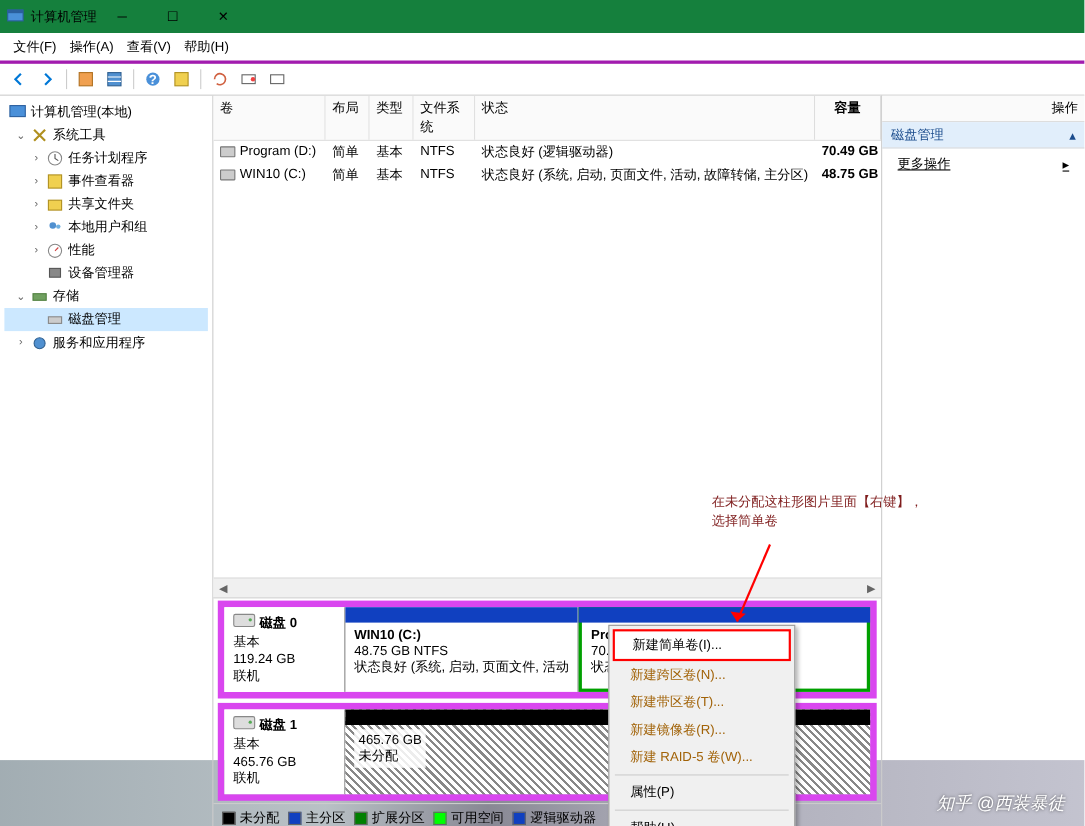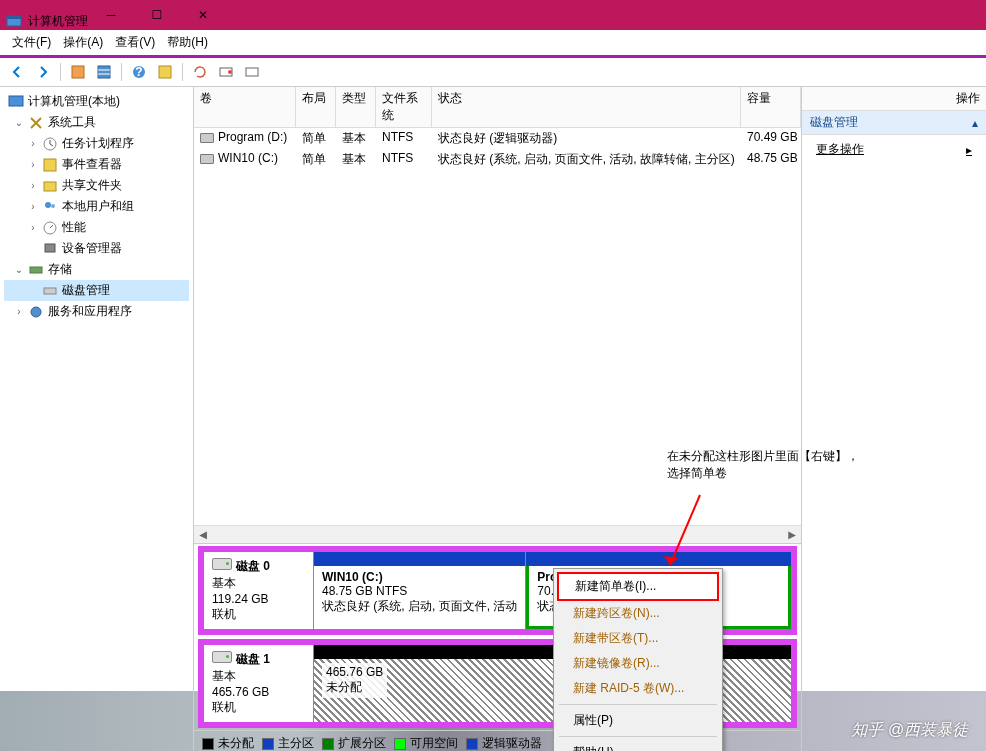--- a/index.html
+++ b/index.html
@@ -1,17 +1,17 @@
 <!DOCTYPE html>
 <html><head>
   <meta charset="utf-8">
   <style>
     * { box-sizing: border-box; margin: 0; padding: 0; font-family: "Microsoft YaHei", "Segoe UI", sans-serif; font-size: 12px; }
     body { width: 986px; height: 751px; background: #fff; position: relative; overflow: hidden; }
-    .titlebar { display: flex; align-items: flex-end; height: 30px; background: #be185d; padding: 0 0 0 6px; }
+    .titlebar { display: flex; align-items: center; height: 30px; background: #15803d; padding: 0 0 0 6px; }
     .titlebar-icon { width: 16px; height: 16px; margin-right: 6px; }
     .titlebar-btns { display: flex; }
     .titlebar-btn { width: 46px; height: 30px; display: flex; align-items: center; justify-content: center; }
     .menubar { display: flex; padding: 2px 6px 2px 6px; border-bottom: 3px solid #a21caf; }
     .menubar-item { padding: 2px 6px; cursor: pointer; }
     .toolbar { display: flex; gap: 4px; padding: 3px 6px; border-bottom: 1px solid #ccc; align-items: center; }
     .tb-btn { width: 22px; height: 22px; display: flex; align-items: center; justify-content: center; border: 1px solid transparent; }
     .tb-sep { width: 1px; height: 18px; background: #ccc; margin: 0 2px; }
     .content { display: flex; height: calc(100% - 82px); }
     .tree-panel { width: 194px; border-right: 1px solid #ccc; padding: 4px; }
@@ -25,21 +25,21 @@
     .vol-table { flex: 1; border-bottom: 1px solid #ccc; overflow: hidden; display: flex; flex-direction: column; }
     .vol-header { display: flex; background: #f0f0f0; border-bottom: 1px solid #ddd; }
     .vol-header-cell { padding: 3px 6px; border-right: 1px solid #ddd; background: #fafafa; }
     .vol-row { display: flex; padding: 1px 0; }
     .vol-cell { padding: 1px 6px; white-space: nowrap; overflow: hidden; }
     .c-vol { width: 102px; }
     .c-layout { width: 40px; }
     .c-type { width: 40px; }
     .c-fs { width: 56px; }
     .c-status { flex: 1; }
-    .c-cap { width: 60px; text-align: left; }
+    .c-cap { width: 60px; text-align: center; font-weight: bold; }
     .vol-body { flex: 1; overflow: hidden; }
     .hscroll { height: 18px; background: #f0f0f0; display: flex; align-items: center; border-top: 1px solid #ddd; }
     .hscroll-arrow { width: 18px; height: 16px; display:flex; align-items:center; justify-content:center; font-size:10px; color:#666; }
     .hscroll-track { flex: 1; }
     .disk-area { display: flex; flex-direction: column; }
     .disk-row { display: flex; border: 6px solid #d946ef; margin: 2px 4px; min-height: 88px; }
     .disk-label { width: 110px; background: #fff; padding: 6px 8px; border-right: 1px solid #888; }
     .disk-vol-area { flex: 1; display: flex; }
     .vol-block { flex: 1; padding: 6px 8px; display: flex; flex-direction: column; }
     .vol-block .block-header { height: 14px; margin: -6px -8px 4px -8px; }
@@ -49,21 +49,21 @@
     .hatch { background: repeating-linear-gradient(45deg, #fff, #fff 3px, #888 3px, #888 5px); }
     .right-panel { width: 185px; border-left: 1px solid #ccc; display: flex; flex-direction: column; }
     .rp-header { padding: 3px 6px; border-bottom: 1px solid #ddd; background:#fafafa;text-align:right; }
     .rp-section { background: #e1eefb; padding: 3px 8px; display: flex; justify-content: space-between; align-items: center; border-bottom: 1px solid #ddd; color: #1a4b8c; }
     .rp-item { padding: 6px 14px; cursor: pointer; display:flex; justify-content:space-between; align-items:center;text-decoration:underline; }
     .context-menu { position: absolute; background: #f0f0f0; border: 1px solid #999; box-shadow: 2px 2px 4px rgba(0,0,0,0.3); width: 170px; padding: 3px; left: 553px; top: 568px; }
     .cm-item { padding: 4px 16px; cursor: pointer; }
     .cm-item.highlight { border: 2px solid #ff0000; background: #fff; }
     .cm-item.disabled { color: #a16207; }
     .cm-sep { height: 1px; background: #ccc; margin: 3px 2px; }
-    .annotation { position: absolute; color: #000000; font-size: 16px; font-weight: 500; margin-left: 20px; }
+    .annotation { position: absolute; color: #7f1d1d; font-size: 16px; font-weight: 500; }
     .arrow-line { position: absolute; }
     .watermark { position: absolute; bottom: 10px; right: 18px; color: #fff; font-size: 16px; text-shadow: 0 0 3px rgba(0,0,0,0.6); font-style: italic; }
     .disk-icon { display:inline-block; width:20px; height:12px; background:#ddd; border:1px solid #888; border-radius:2px; position:relative; margin-right:4px; }
     .disk-icon::after { content:""; position:absolute; right:2px; top:3px; width:3px; height:3px; background:#5a5; border-radius:50%; }
     .vol-row-icon { display:inline-block; width:14px; height:10px; background:#ccc; border:1px solid #777; border-radius:1px; margin-right:4px; vertical-align:middle;}
     .bg-photo { position: absolute; bottom: 0; left: 0; right: 0; height: 60px; background: linear-gradient(to right, #7a8a92 0%, #9aa6ad 30%, #556 45%, #889 60%, #aab 100%); z-index: -1; opacity: 0.7;}
   </style>
 </head>
 <body>
 

